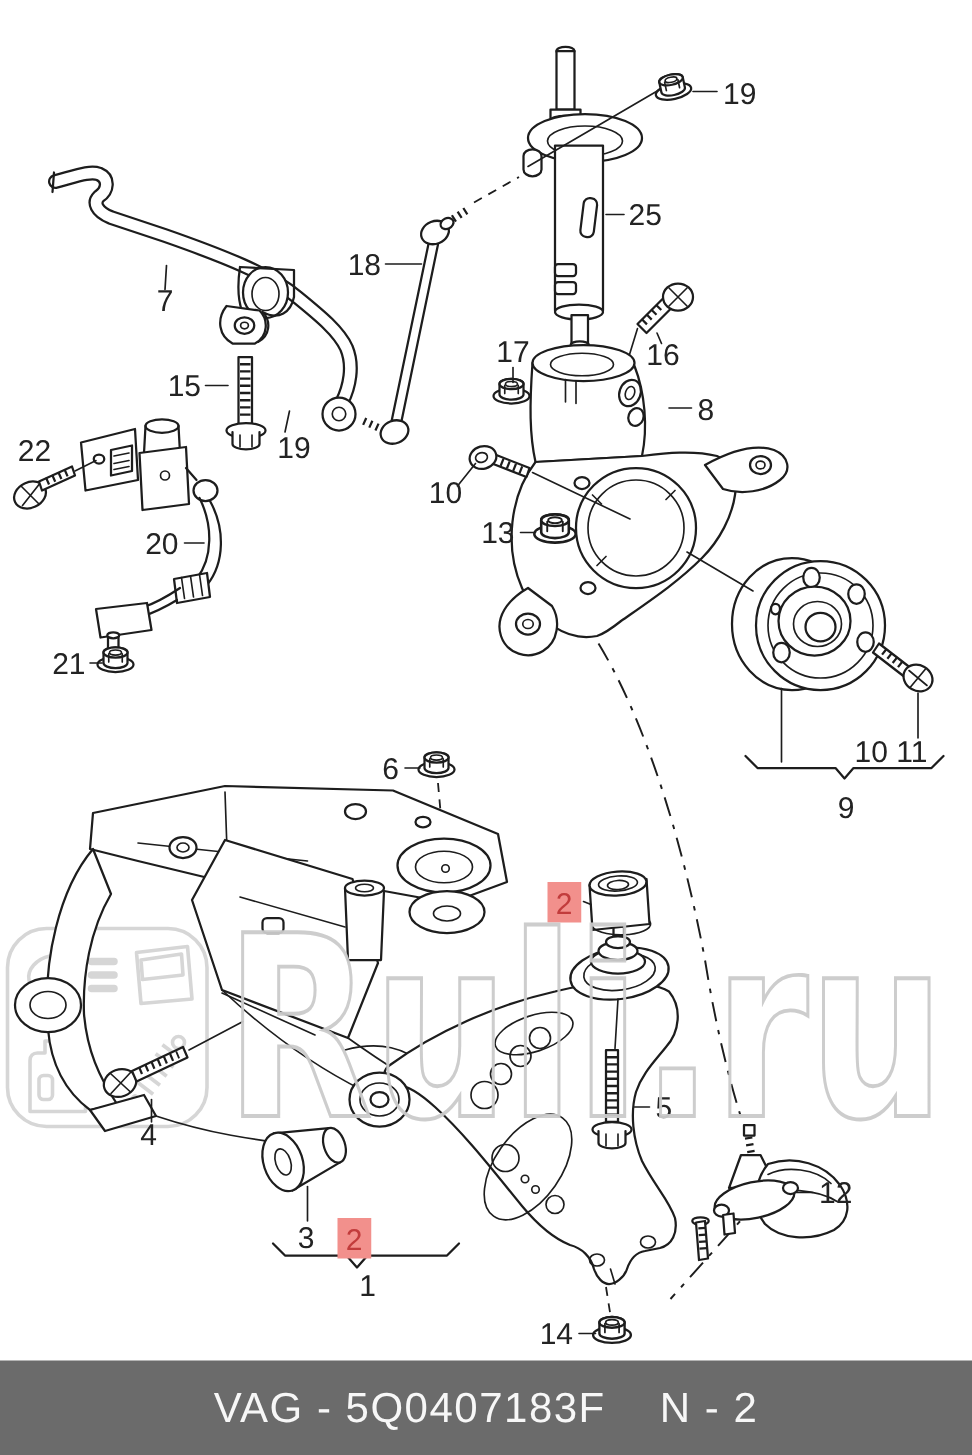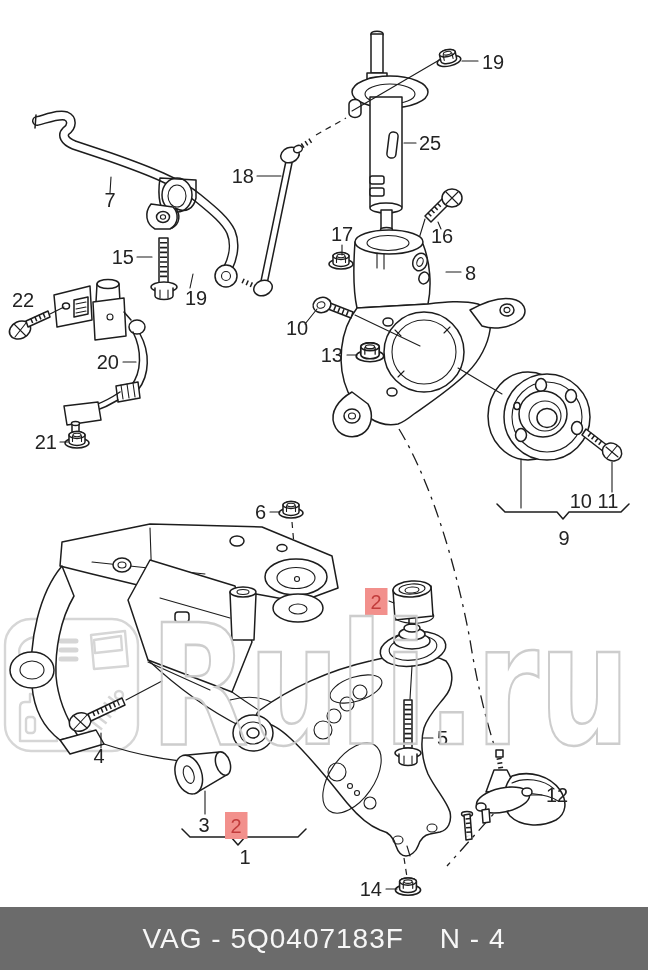--- a/index.html
+++ b/index.html
@@ -380,16 +380,16 @@
     <rect x="225" y="812" width="22.5" height="27" fill="#f2908c"></rect>
     <text class="hlbl" x="236" y="833" text-anchor="middle" fill="#c23c3c">2</text>
   </g>
 
   <text class="wmtext" x="150" y="744" font-size="168" textLength="480" lengthAdjust="spacingAndGlyphs">Ruli.ru</text>
 
 </svg>
 
 <div class="footer">
   <span>VAG - 5Q0407183F</span>
-  <span>N - 4</span>
+  <span>N - 2</span>
 </div>
 
 </div>
 
 </body></html>

